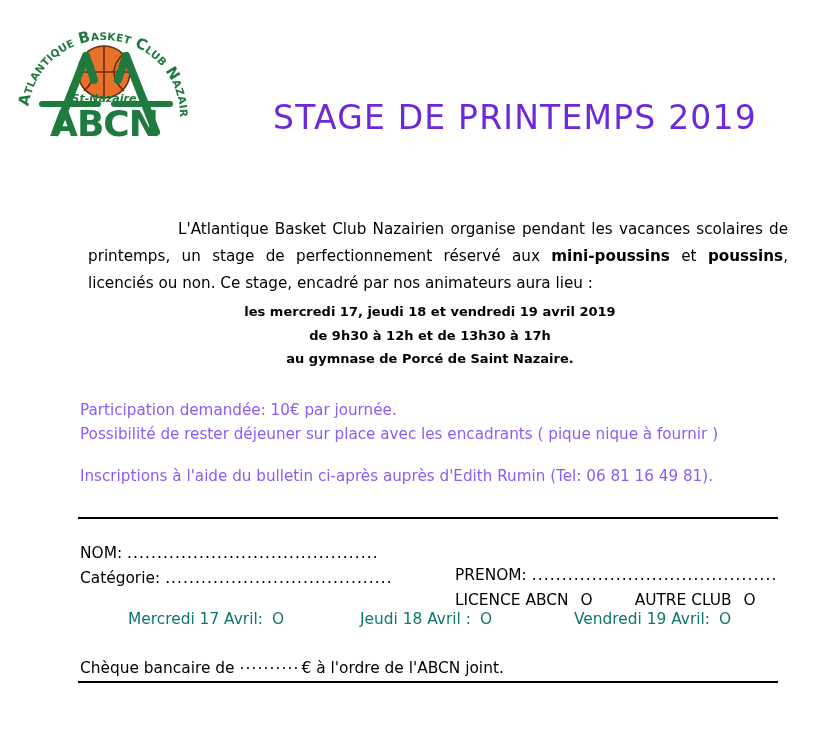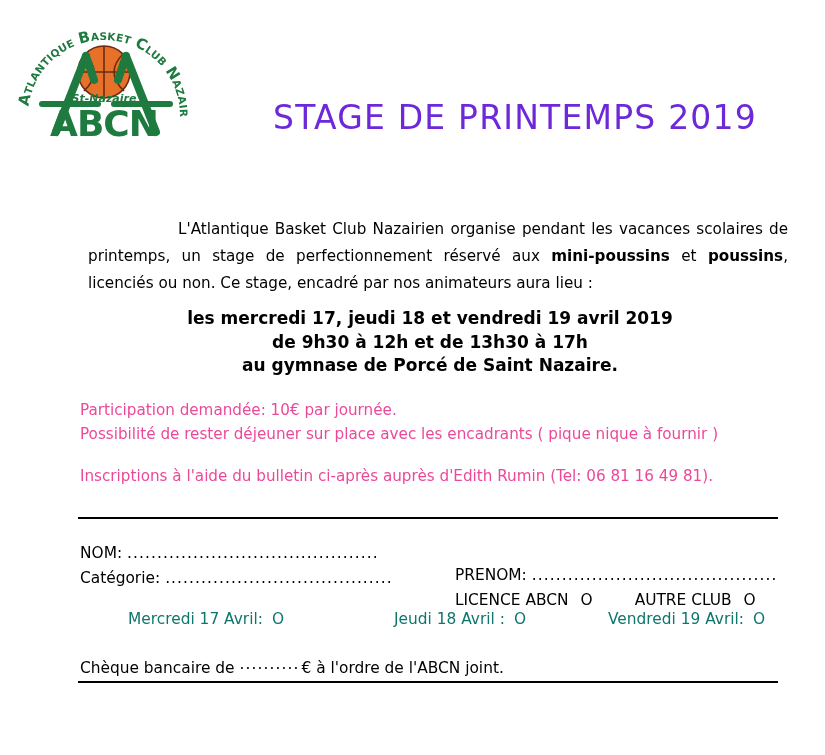--- a/index.html
+++ b/index.html
@@ -58,37 +58,37 @@
     text-align: justify;
     text-justify: inter-word;
     text-indent: 90px;
     margin-left: 8px;
   }
   .intro b { font-weight: bold; }
 
   .when {
     position: absolute;
     left: 80px;
-    top: 307px;
+    top: 300px;
     width: 700px;
     text-align: center;
-    font-size: 17px;
+    font-size: 13px;
     font-weight: bold;
     line-height: 23.5px;
     color: #000000;
   }
 
   .details {
     position: absolute;
     left: 80px;
     top: 398px;
     width: 710px;
     font-size: 15.2px;
     line-height: 24px;
-    color: #ec4899;
+    color: #8b5cf6;
   }
   .details .spacer { height: 18px; }
 
   
   .rule {
     position: absolute;
     left: 78px;
     width: 700px;
     height: 0;
     border-top: 2px solid #000000;
@@ -145,21 +145,21 @@
   .days {
     position: absolute;
     left: 80px;
     top: 610px;
     width: 710px;
     font-size: 15.4px;
     color: #0f766e;
     display: flex;
   }
   .day-1 { margin-left: 48px; }
-  .day-2 { margin-left: 110px; }
+  .day-2 { margin-left: 76px; }
   .day-3 { margin-left: 82px; }
   .day .circ { margin-left: 9px; }
 
   
   .cheque {
     position: absolute;
     left: 80px;
     top: 655px;
     width: 710px;
     font-size: 15.4px;

